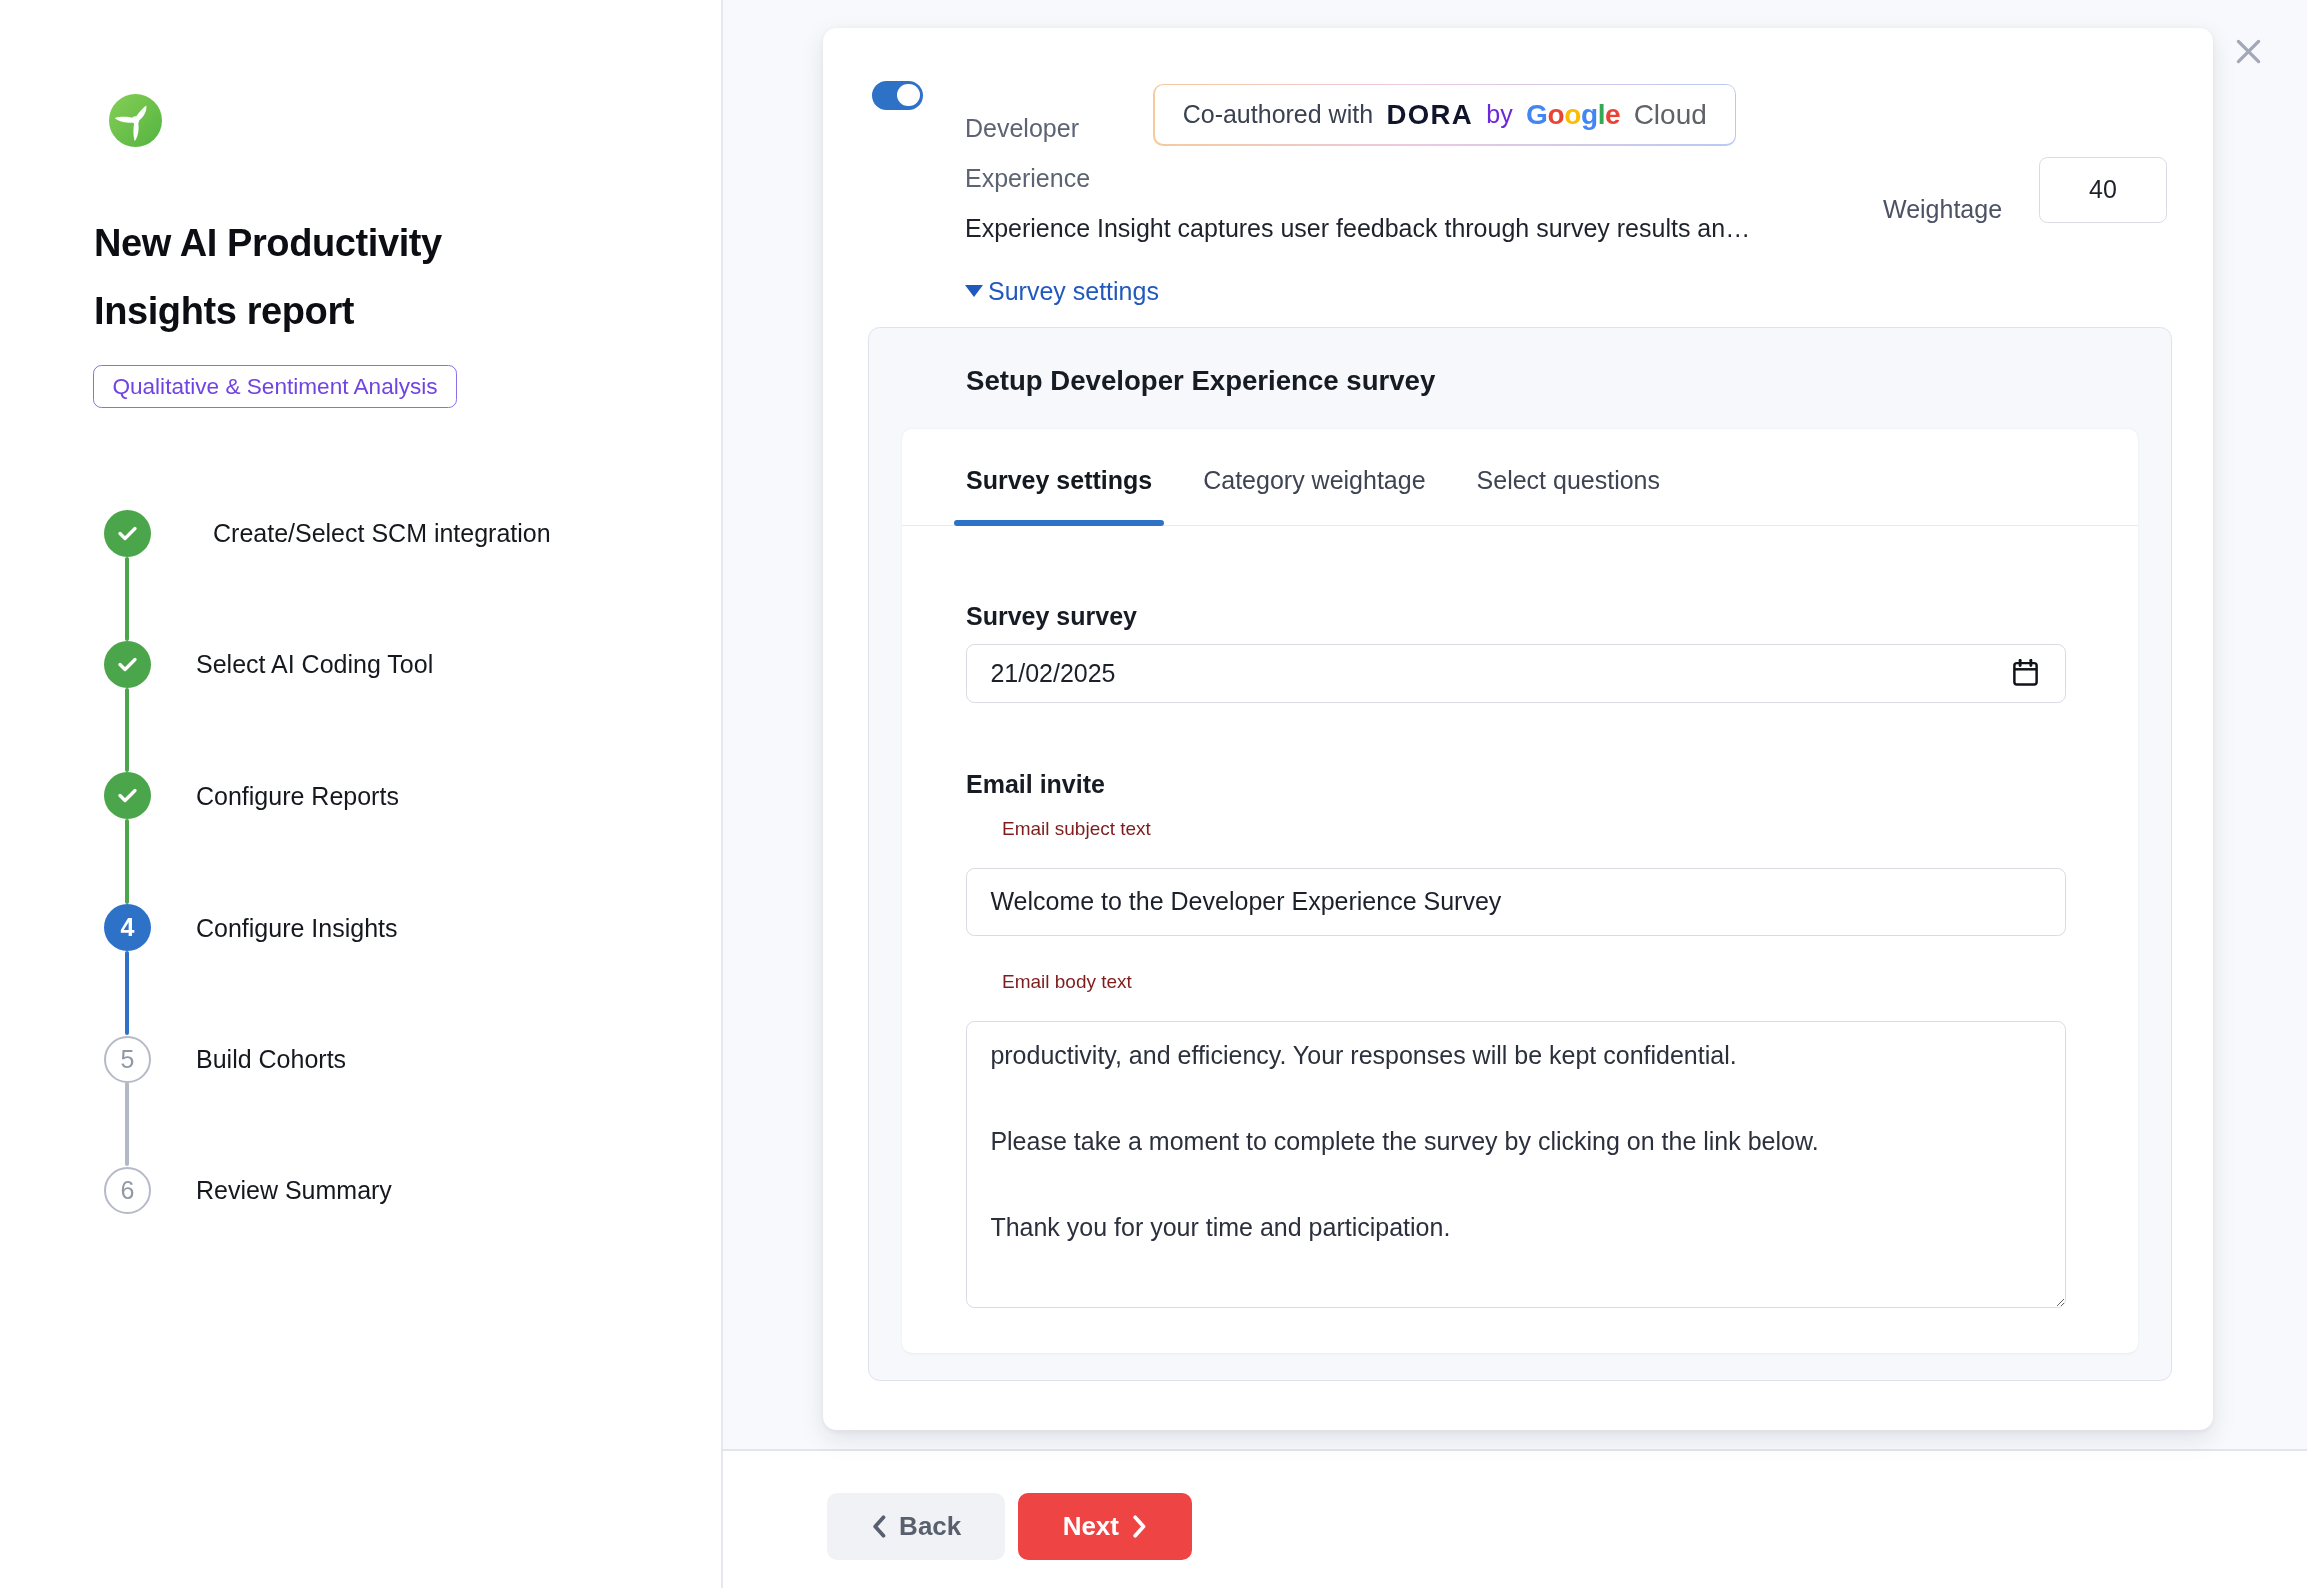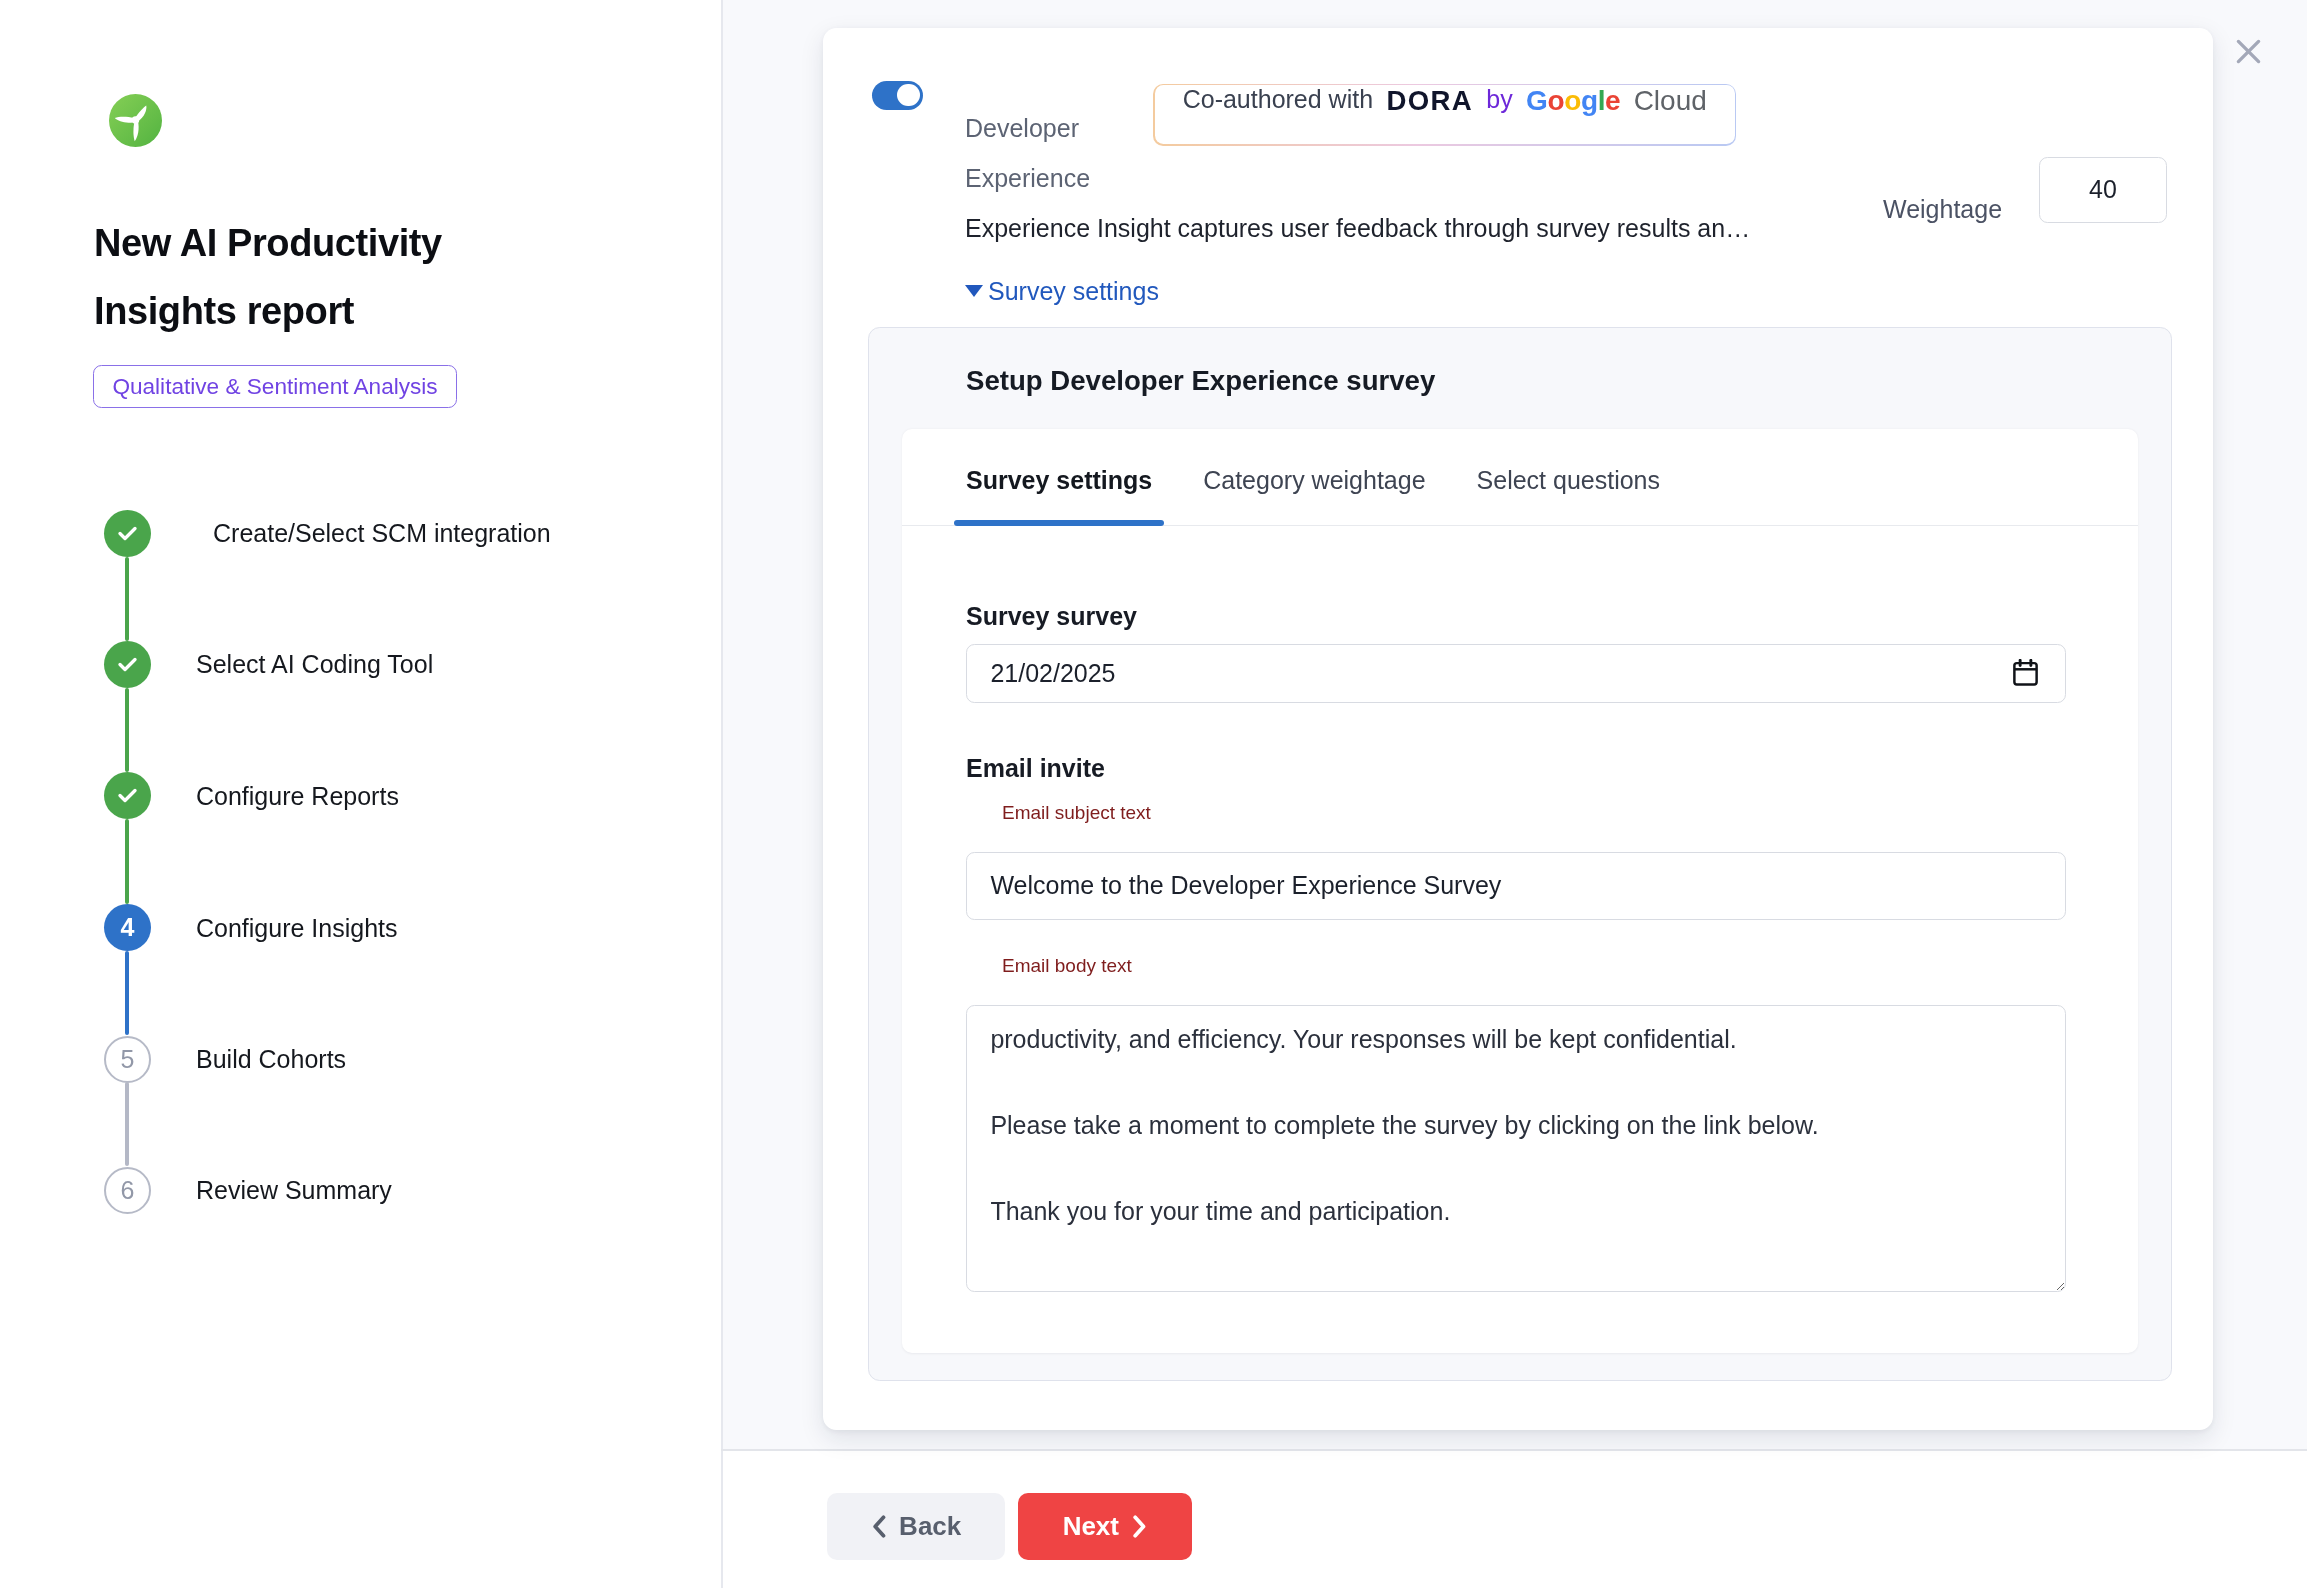--- a/index.html
+++ b/index.html
@@ -28,21 +28,21 @@
 
   
   .modal { position:absolute; left:823px; top:27.6px; width:1390px; height:1402px; background:#fff; border-radius:13.4px; box-shadow:0 8.4px 25px rgba(23,30,60,0.10), 0 1.7px 5px rgba(23,30,60,0.05); }
 
   .toggle { position:absolute; left:49px; top:53px; width:51px; height:29px; border-radius:15px; background:#2e72c8; cursor:pointer; }
   .toggle .knob { position:absolute; right:3.3px; top:3.3px; width:22.6px; height:22.6px; border-radius:50%; background:#fff; }
 
   .insight-name { position:absolute; left:142px; top:75px; width:192px; font-size:25px; color:#5c6373; font-weight:500; line-height:50px; }
 
   .dora-badge { position:absolute; left:330px; top:56px; padding:1.7px; border-radius:10px; background:linear-gradient(90deg,#f4cb9e 0%,#ecc9e0 45%,#b9c9f3 100%); }
-  .dora-inner { background:#fff; border-radius:8.4px; height:59px; display:flex; align-items:flex-start; gap:13.4px; padding:0 28px; white-space:nowrap; }
+  .dora-inner { background:#fff; border-radius:8.4px; height:59px; display:flex; align-items:center; gap:13.4px; padding:0 28px; white-space:nowrap; }
   .dora-prefix { font-size:25px; color:#3a4150; }
   .dora-logo { font-size:27.6px; font-weight:800; color:#10152b; letter-spacing:1.3px; }
   .dora-by { font-size:25px; color:#6d28d9; }
   .google-logo { font-size:28px; font-weight:600; letter-spacing:-0.4px; }
   .google-cloud { font-size:28px; color:#5f6368; }
 
   .weightage-label { position:absolute; left:1060px; top:167px; font-size:25px; font-weight:500; color:#4b5264; }
   .weightage-input { position:absolute; left:1216px; top:129px; width:128px; height:66px; border:1.7px solid #d8dbe2; border-radius:8.4px; font-size:25px; color:#1b202b; text-align:center; background:#fff; }
 
   .insight-desc { position:absolute; left:142px; top:186px; font-size:25px; color:#1e222c; white-space:nowrap; }
@@ -55,21 +55,21 @@
   .setup-heading { margin:37px 0 0 97px; font-size:27.6px; font-weight:700; color:#161b24; }
 
   .white-card { margin:32px 33px 0 33px; height:924px; background:#fff; border-radius:10px; box-shadow:0 0.8px 2.5px rgba(20,25,40,0.06); padding:0 72px 0 64px; position:relative; }
 
   .tabs-row { display:flex; gap:51px; padding:37px 72px 0 64px; margin:0 -72px 0 -64px; border-bottom:1.7px solid #e8eaee; }
   .tab { font-size:25px; padding-bottom:30px; position:relative; color:#3e4452; font-weight:500; cursor:pointer; white-space:nowrap; }
   .tab.active { color:#14181f; font-weight:700; }
   .tab.active::after { content:""; position:absolute; left:-11.7px; right:-11.7px; bottom:-1.7px; height:5.9px; border-radius:3.3px; background:#2e72c8; }
 
   .field-heading { margin-top:76px; font-size:25px; font-weight:700; color:#171b24; line-height:28px; }
-  .field-heading.invite { margin-top:51px; }
+  .field-heading.invite { margin-top:67px; }
   .field-sublabel { margin-top:17.6px; font-size:19px; font-weight:500; color:#7f1d1d; line-height:27.6px;margin-left:36px; }
   .field-sublabel.body { margin-top:32px; }
 
   .text-input { display:block; width:100%; border:1.7px solid #d8dbe2; border-radius:8.4px; background:#fff; font-size:25px; color:#1b202b; padding:0 23.4px; }
   .date-wrap { position:relative; margin-top:14px; }
   .date-input { height:59px; }
   .cal-icon { position:absolute; right:27px; top:15px; pointer-events:none; }
   .subject-input { margin-top:25px; height:68px; }
 
   .body-textarea { display:block; margin-top:26px; width:100%; height:287px; border:1.7px solid #d8dbe2; border-radius:8.4px; background:#fff; font-size:25px; color:#2b303c; line-height:43px; padding:11.7px 23.4px; resize:vertical; overflow:hidden; }

